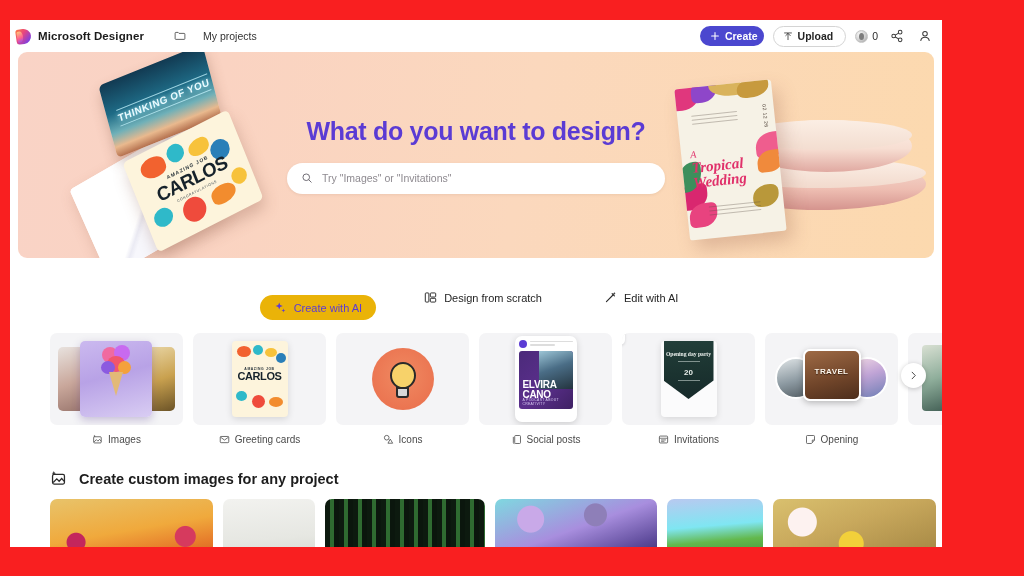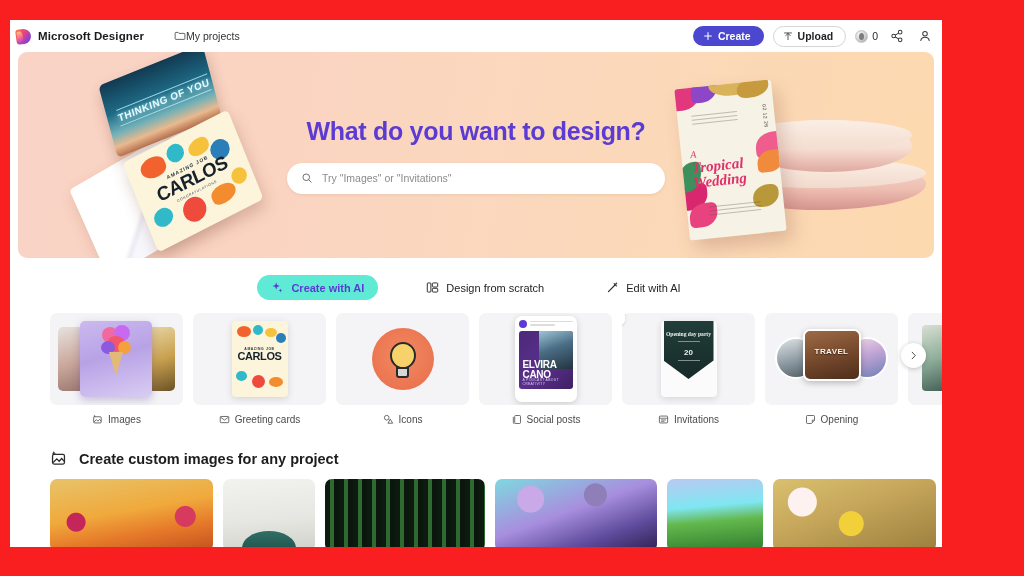--- a/index.html
+++ b/index.html
@@ -36,30 +36,30 @@
     transform: rotate(-8deg);
   }
   .logo::after{
     content:"";position:absolute;left:1px;top:2px;width:6px;height:11px;
     border-radius:2px 60% 60% 2px;
     background:linear-gradient(160deg,#ffd07a,#ff5f8f 60%,#8a4bff);
     opacity:.95;
   }
   .brand-name { font-size: 11.5px; font-weight: bold; color: #1b1b1b; letter-spacing: .1px; }
   .navlink {
-    display: flex; align-items: center; gap: 0;
+    display: flex; align-items: center; gap: 17px;
     margin-left: 30px; font-size: 10.5px; color: #333;
   }
   .hspacer { flex: 1; }
   .hdr-right { display: flex; align-items: center; gap: 9px; }
   .btn-create {
     display: flex; align-items: center; gap: 5px;
     background: #4b47cf; color: #fff;
     font-size: 10.5px; font-weight: bold;
-    border-radius: 20px; padding: 5px 13px 5px 10px;
+    border-radius: 20px; padding: 5px 6px 5px 10px;
     border: none; cursor: pointer; line-height: 1;
   }
   .btn-upload {
     display: flex; align-items: center; gap: 5px;
     background: #fff; color: #252525;
     font-size: 10.5px; font-weight: bold;
     border-radius: 20px; padding: 4px 12px 4px 9px;
     border: 1px solid #d4d4d4; cursor: pointer; line-height: 1;
   }
   .credits { display: flex; align-items: center; gap: 4px; font-size: 10.5px; color: #2b2b2b; }
@@ -196,21 +196,21 @@
   
   .actions {
     display: flex; align-items: center; justify-content: center;
     gap: 34px; padding: 17px 0 13px;
   }
   .act {
     display: flex; align-items: center; gap: 7px;
     font-size: 11px; color: #242424; padding: 6px 14px;
     border-radius: 16px; cursor: pointer; font-weight: 500;
   }
-  .act.active { background: #5eead4; color: #5b3bd4; font-weight: bold; }
+  .act.active { background: #eab308; color: #5b3bd4; font-weight: normal; margin-top: 20px; }
 
   
   .cats { display: flex; gap: 10px; padding: 0 0 0 40px; position: relative; }
   .cat { width: 133px; flex: 0 0 133px; }
   .cat-thumb {
     height: 92px; background: #f4f4f6; border-radius: 7px;
     position: relative; overflow: hidden; cursor: pointer;
     display:flex;align-items:center;justify-content:center;
   }
   .cat-label {

